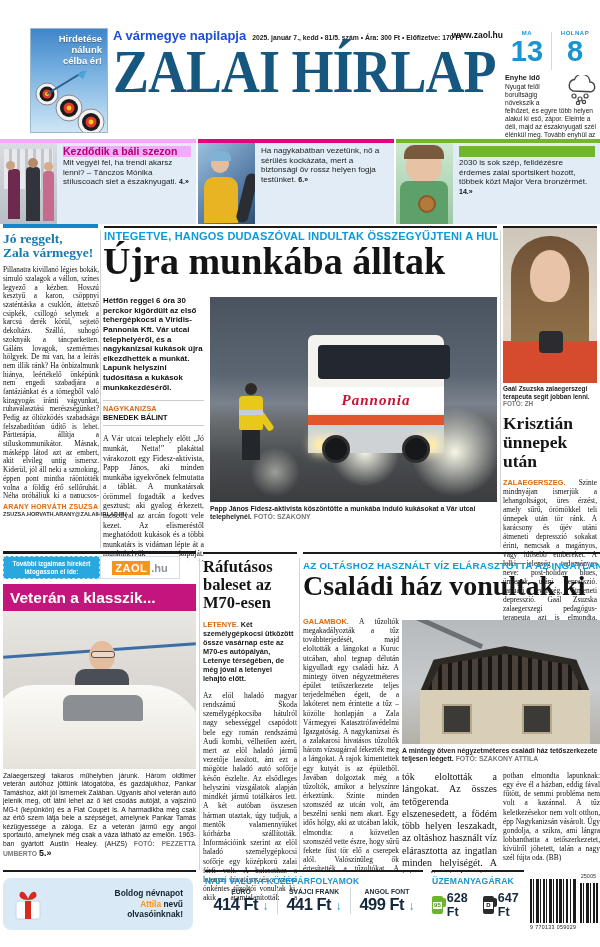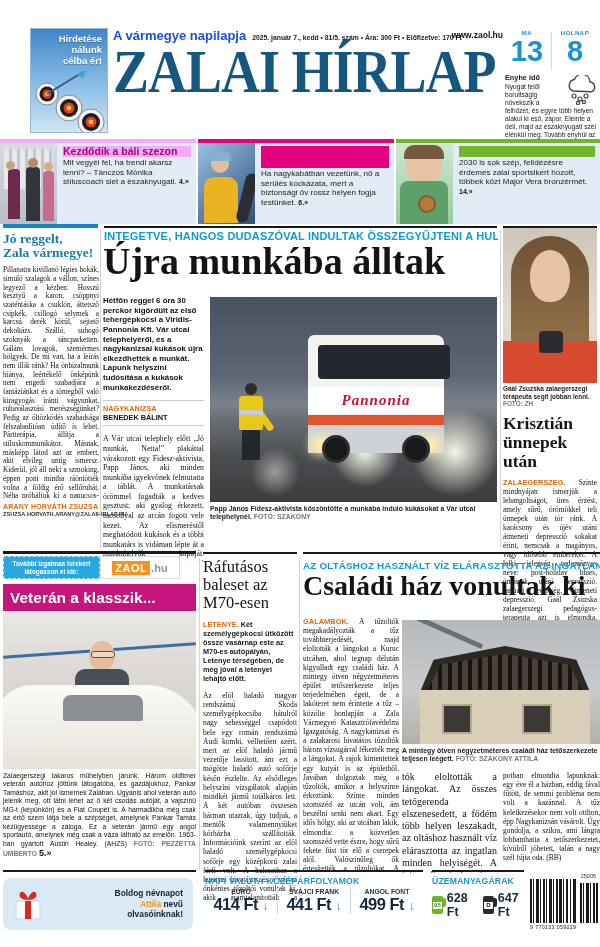--- a/index.html
+++ b/index.html
@@ -124,21 +124,21 @@
   .vet-pipe{position:absolute;left:0;top:38px;width:193px;height:3px;background:#3b6ea5;transform:rotate(-4deg);}
   .vet-man-head{position:absolute;left:86px;top:30px;width:26px;height:30px;border-radius:50%;background:#e3bd9d;}
   .vet-glasses{position:absolute;left:88px;top:40px;width:22px;height:5px;border:1.5px solid #555;border-radius:3px;background:rgba(255,255,255,.4);}
   .vet-torso{position:absolute;left:72px;top:58px;width:54px;height:26px;border-radius:10px;background:#4a4e55;}
   .vet-car{position:absolute;left:-10px;top:74px;width:213px;height:90px;background:linear-gradient(180deg,#fbfaf6,#e4e1d8);border-radius:40px 60px 6px 6px;}
   .vet-car-win{position:absolute;left:60px;top:84px;width:80px;height:26px;background:#8b8f93;border-radius:8px 8px 2px 2px;}
   .vet-text{left:3px;top:772px;width:193px;font-size:6.75px;line-height:1.25;text-align:justify;color:#111;height:96px;overflow:hidden;}
 
   
   .m70{left:203px;top:558px;width:94px;}
-  .m70-headline{font-family:"Liberation Serif",serif;font-size:16.5px;font-weight:normal;line-height:1.1;color:#141414;}
+  .m70-headline{font-family:"Liberation Serif",serif;font-size:16.5px;font-weight:bold;line-height:1.1;color:#141414;}
   .m70-lead{margin-top:9px;font-size:7.3px;font-weight:bold;line-height:1.22;}
   .m70-body{margin-top:7px;font-size:7.5px;height:212px;overflow:hidden;}
 
   
   .fire-kicker{left:303px;top:560px;width:297px;font-size:9.8px;white-space:nowrap;overflow:hidden;}
   .fire-headline{left:303px;top:572px;width:297px;font-family:"Liberation Serif",serif;font-size:28px;font-weight:bold;color:#141414;line-height:1;}
   .fire-col1{left:303px;top:617px;width:96px;font-size:7.45px;height:257px;overflow:hidden;}
   .fire-photo{left:402px;top:620px;width:198px;height:124px;overflow:hidden;
               background:linear-gradient(180deg,#b6babd 0%,#c8cbcd 55%,#b4b0a8 100%);}
   .roof{position:absolute;left:18px;top:26px;width:170px;height:46px;background:#2c2823;
@@ -275,21 +275,20 @@
   <div class="abs teaser tz2" style="left:198px;width:196px;">
     <div class="bar"></div>
     <div class="teaser-body">
       <div class="teaser-img" style="background:linear-gradient(135deg,#9cc0de 0%,#567ca6 60%,#2f4f73 100%);">
         <div style="position:absolute;left:6px;top:34px;width:34px;height:46px;background:#e8b424;border-radius:10px 10px 0 0;"></div>
         <div style="position:absolute;left:13px;top:12px;width:18px;height:18px;border-radius:50%;background:#e6bd9c;"></div>
         <div style="position:absolute;left:11px;top:8px;width:22px;height:10px;border-radius:8px 8px 0 0;background:#7fb3d6;"></div>
         <div style="position:absolute;right:2px;top:30px;width:12px;height:50px;border-radius:8px;background:#2a2e33;transform:rotate(14deg);"></div>
       </div>
       <div class="teaser-txt">
-        <div class="teaser-title">Nagy kabátban ne vezess!</div>
         <div class="teaser-p"><span>Ha nagykabátban vezetünk, nő a sérülés kockázata, mert a biztonsági öv rossz helyen fogja testünket.</span>
           <span class="tref">6.»</span></div>
       </div>
     </div>
   </div>
 
   <div class="abs teaser tz3" style="left:396px;width:204px;">
     <div class="bar"></div>
     <div class="teaser-body">
       <div class="teaser-img" style="background:linear-gradient(180deg,#cfe7d2 0%,#9cc9a4 100%);">

